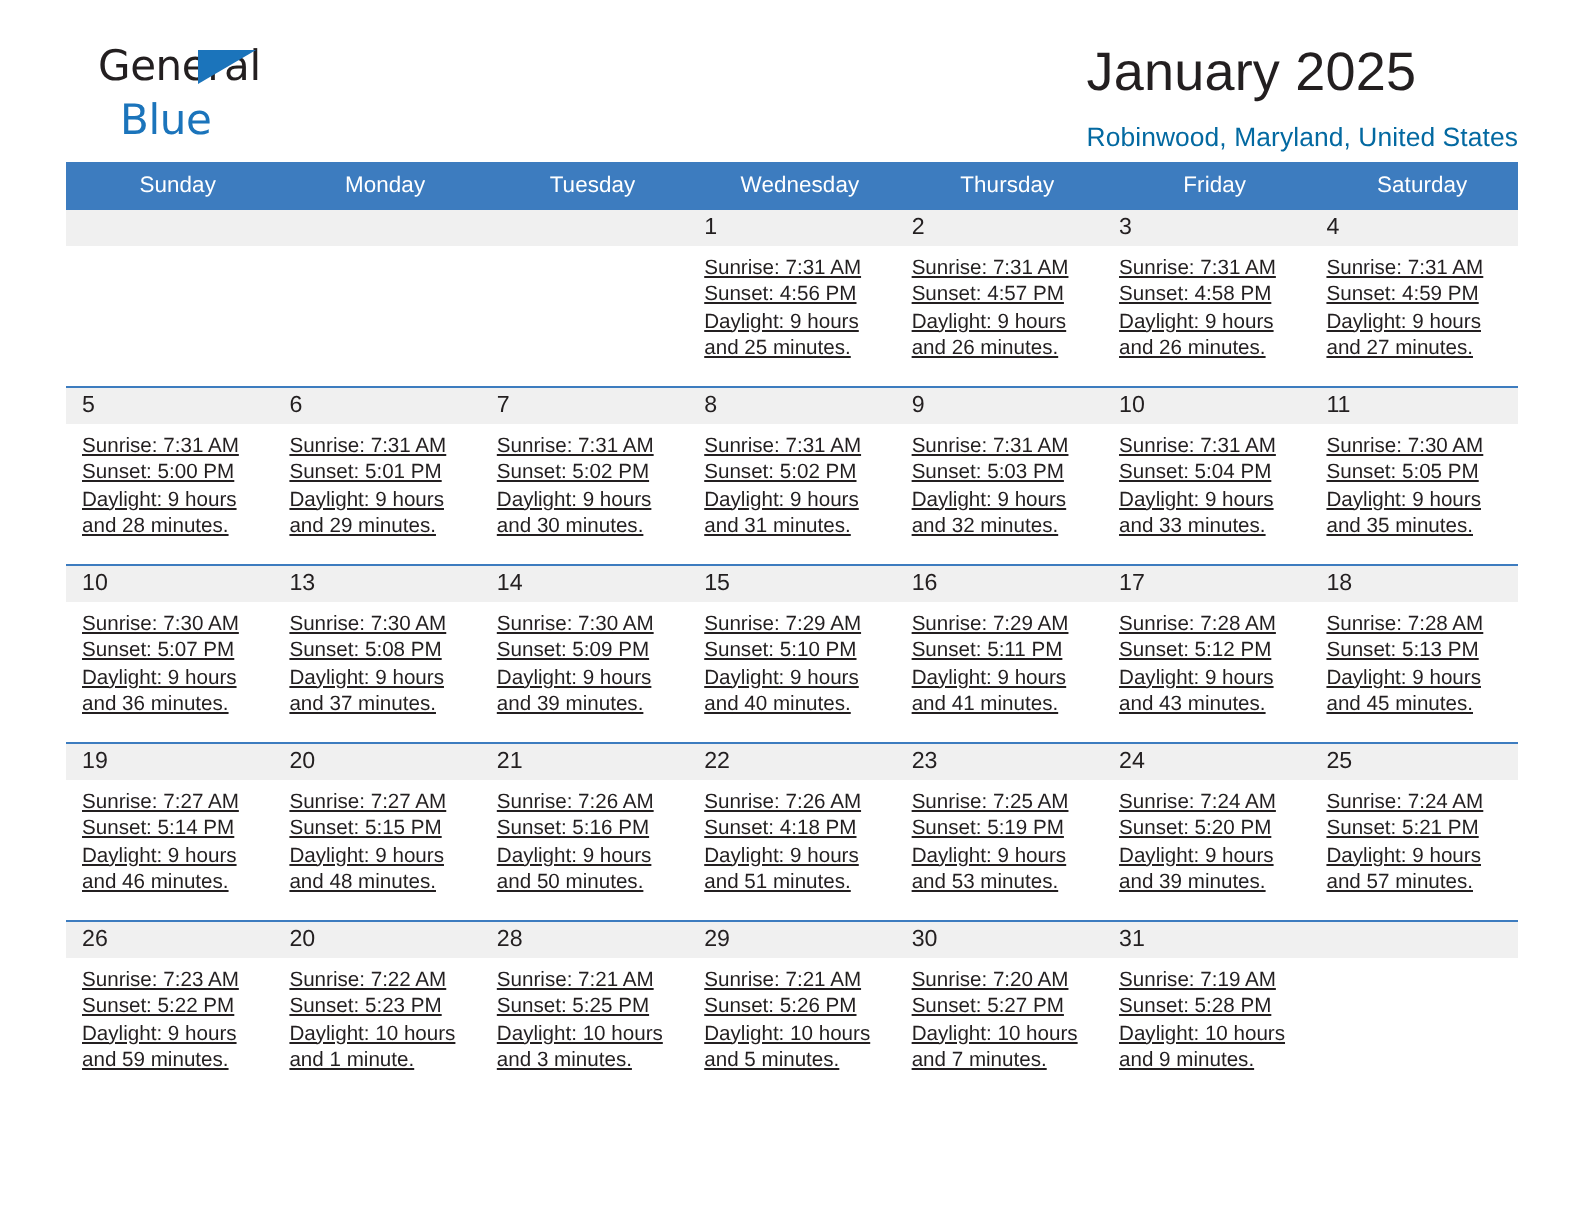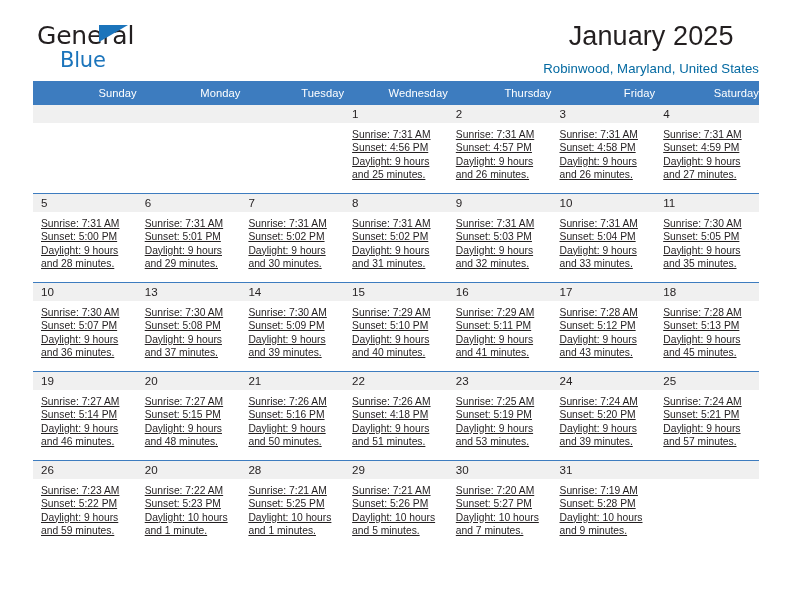--- a/index.html
+++ b/index.html
@@ -36,23 +36,23 @@
 
   .logo {
     position: relative;
     width: 112px;
     height: 48px;
     line-height: 1;
     user-select: none;
   }
   .logo .general {
     position: absolute;
-    left: 4px;
+    left: 16px;
     top: 1px;
-    font-size: 25px;
+    font-size: 21px;
     letter-spacing: -0.2px;
     color: #231f20;
     font-family: "DejaVu Sans", sans-serif;
   }
   .logo .tri {
     position: absolute;
     left: 66px;
     top: 3px;
     width: 0;
     height: 0;
@@ -63,21 +63,21 @@
     position: absolute;
     left: 27px;
     top: 28px;
     font-size: 21px;
     letter-spacing: -0.2px;
     color: #1b74bb;
     font-family: "DejaVu Sans", sans-serif;
   }
 
   .titles {
-    text-align: center;
+    text-align: left;
     padding-top: 0px;
   }
   .month-title {
     font-size: 27px;
     font-weight: normal;
     color: #231f20;
     letter-spacing: 0.1px;
     line-height: 1.05;
   }
   .location {
@@ -94,21 +94,21 @@
     table-layout: fixed;
     margin-top: 9px;
   }
   .cal col { width: 103.71px; }
 
   .cal thead th {
     background: #3d7cbf;
     color: #ffffff;
     font-size: 11.2px;
     font-weight: normal;
-    text-align: right;
+    text-align: center;
     padding: 6px 0 6px 8px;
     height: 19px;
     box-sizing: border-box;
     letter-spacing: 0.05px;
   }
 
   .cal td {
     vertical-align: top;
     padding: 0;
     height: 88px;
@@ -445,21 +445,21 @@
               <div>Daylight: 10 hours</div>
               <div>and 1 minute.</div>
             </div>
           </td>
           <td>
             <div class="daynum">28</div>
             <div class="details">
               <div>Sunrise: 7:21 AM</div>
               <div>Sunset: 5:25 PM</div>
               <div>Daylight: 10 hours</div>
-              <div>and 1 minutes.</div>
+              <div>and 3 minutes.</div>
             </div>
           </td>
           <td>
             <div class="daynum">29</div>
             <div class="details">
               <div>Sunrise: 7:21 AM</div>
               <div>Sunset: 5:26 PM</div>
               <div>Daylight: 10 hours</div>
               <div>and 5 minutes.</div>
             </div>

